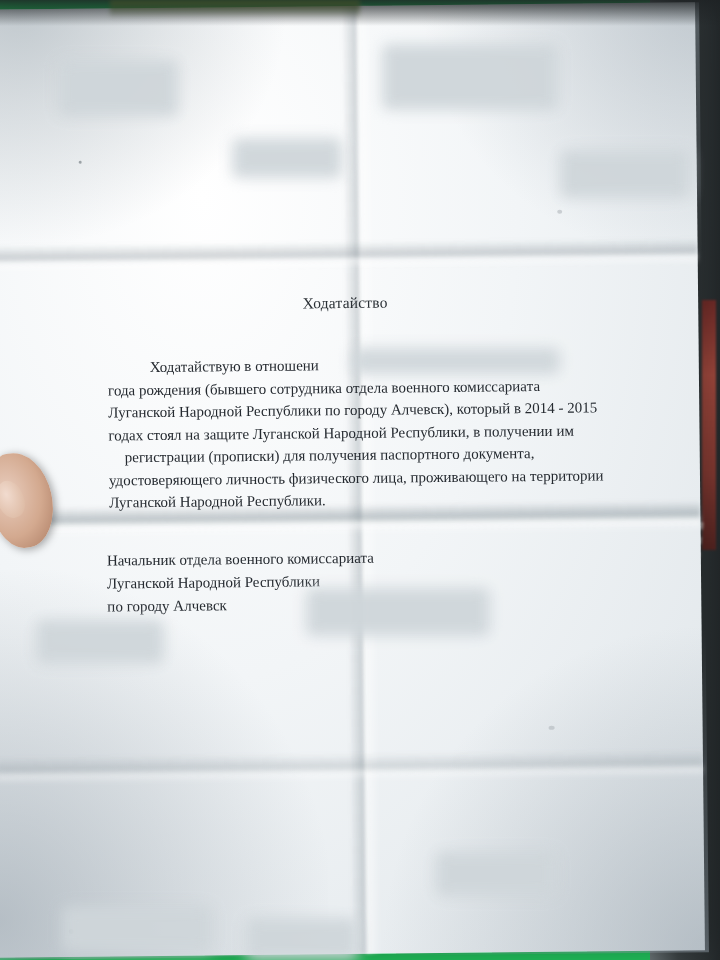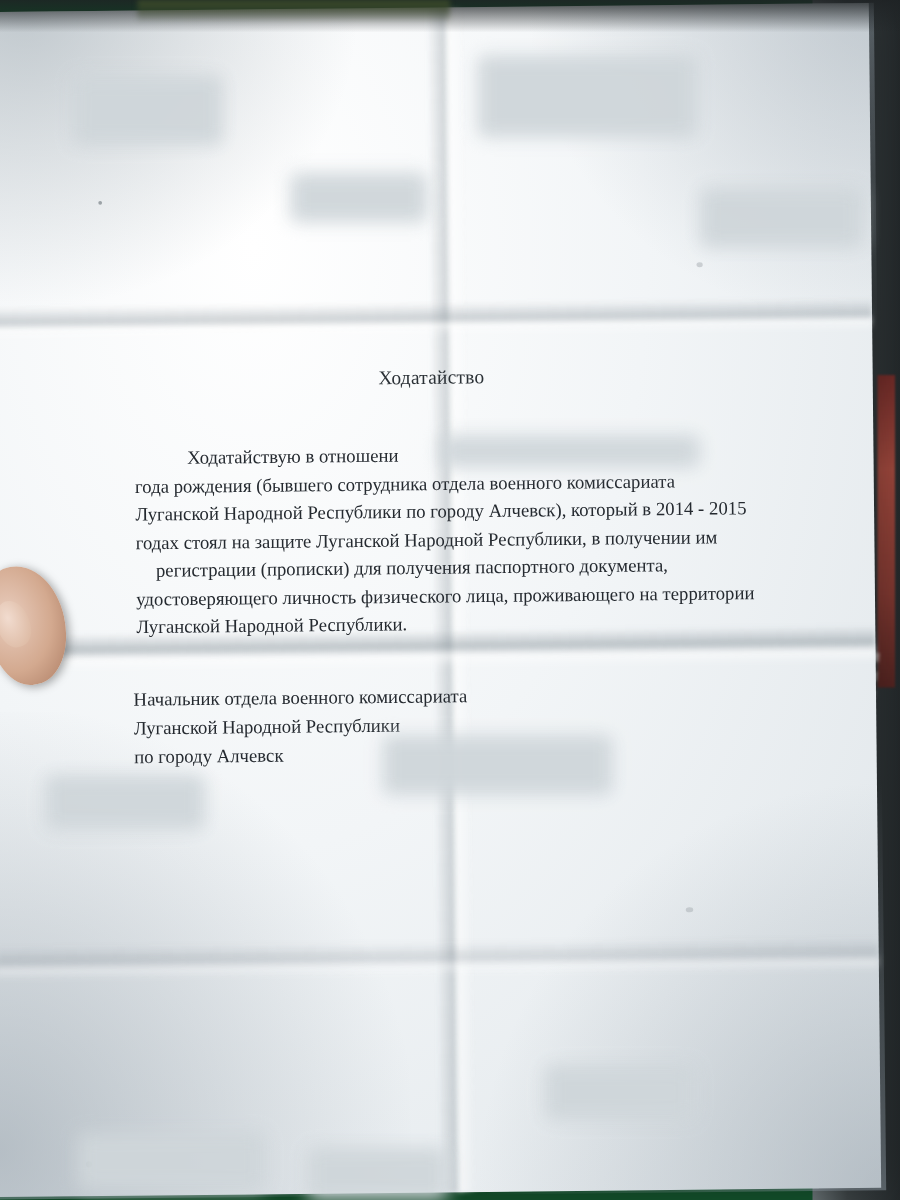--- a/index.html
+++ b/index.html
@@ -5,21 +5,21 @@
   html, body {
     margin: 0;
     padding: 0;
     background: #1c1c1c;
   }
   #scene {
     position: relative;
     width: 720px;
     height: 960px;
     overflow: hidden;
-    background: #14532d;
+    background: #22c55e;
     font-family: "Liberation Serif", serif;
   }
 
   
   .bg-dark-right {
     position: absolute;
     right: 0; top: 0;
     width: 70px; height: 960px;
     background: linear-gradient(to right, #6c7578 0%, #3d4446 40%, #23282a 100%);
   }

